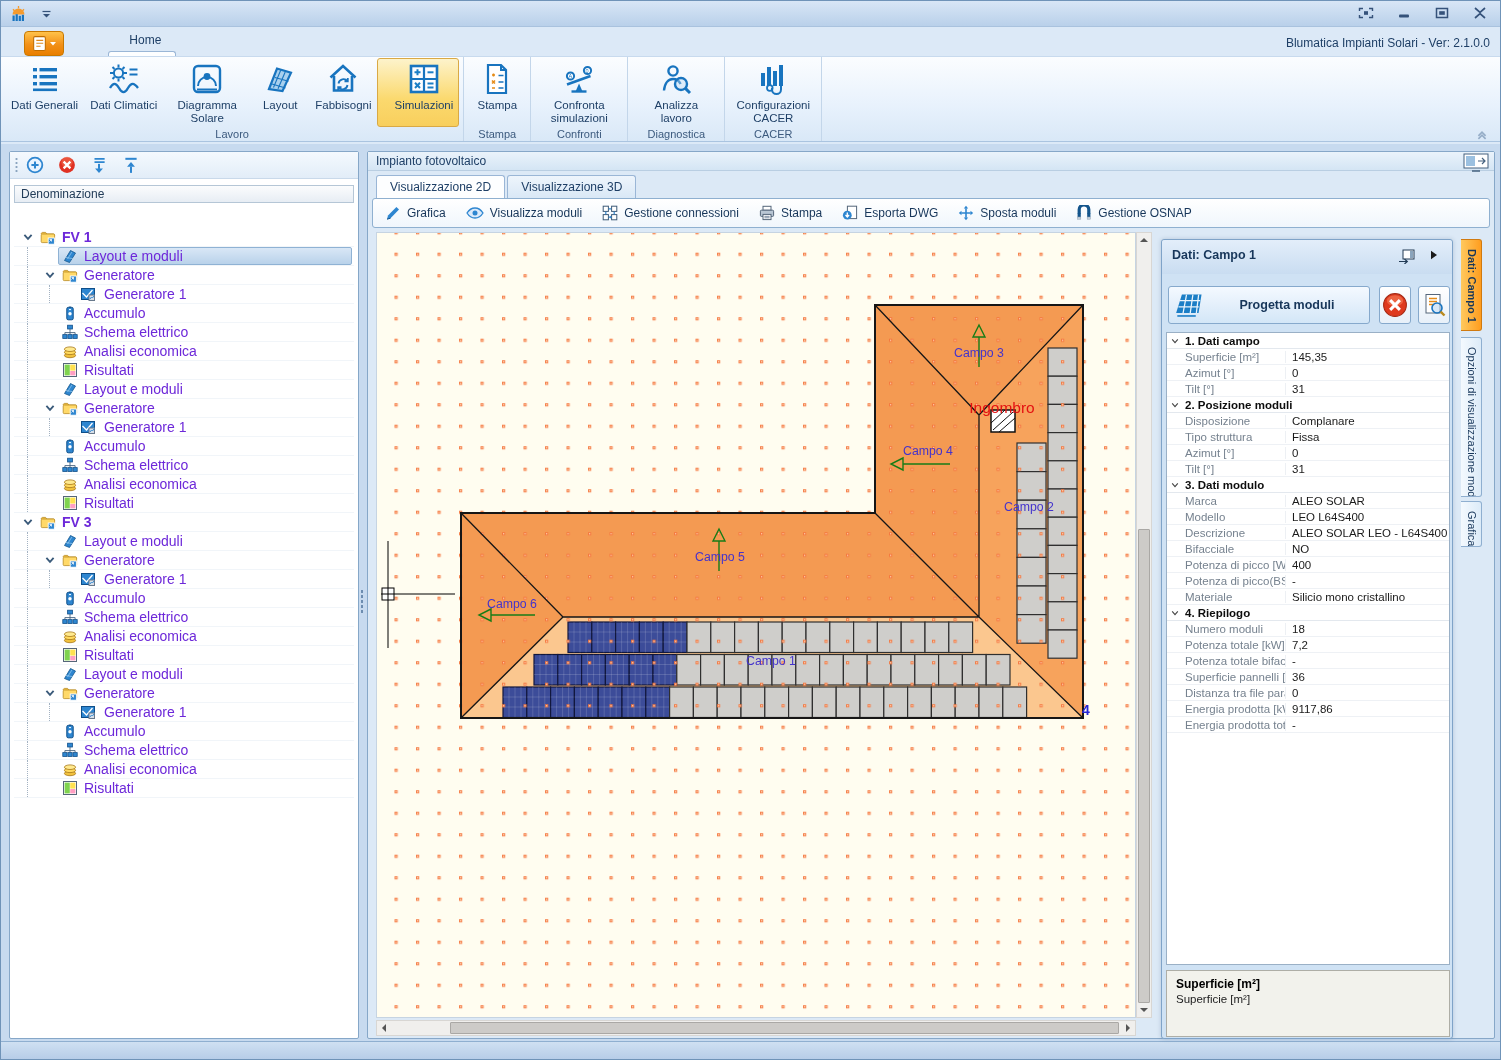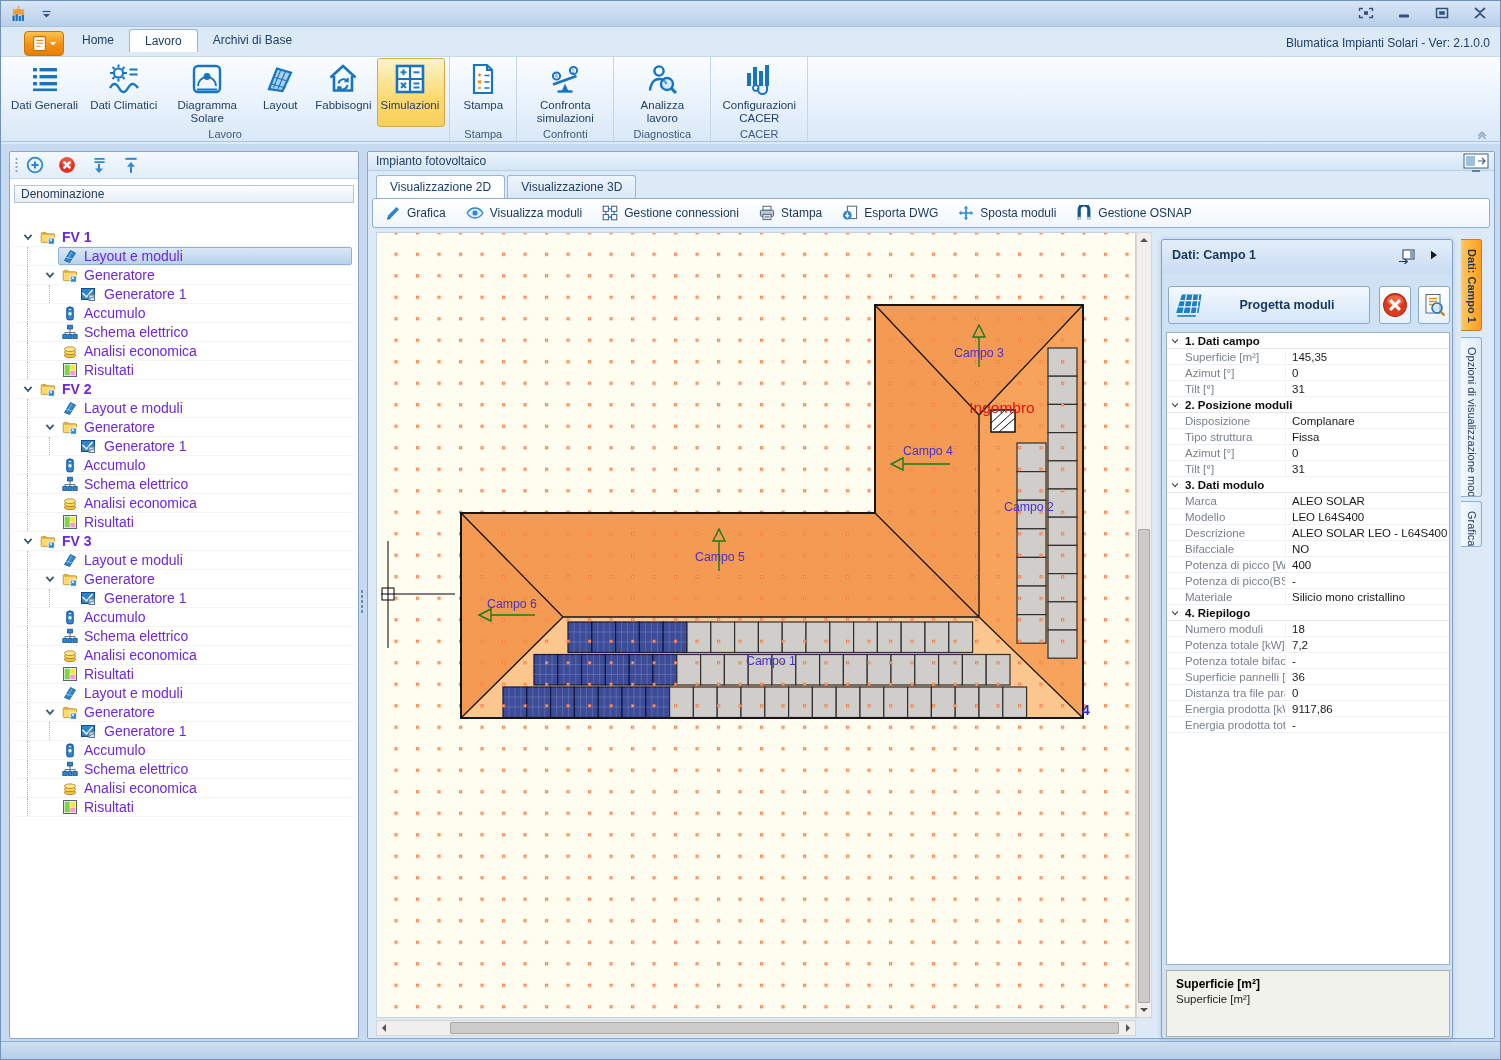--- a/index.html
+++ b/index.html
@@ -15,33 +15,33 @@
   .qacaret { position:absolute; left:40px; top:9px; width:11px; height:9px; }
   .wtitle { position:absolute; left:0; right:0; top:5px; text-align:center; font-size:12px; color:#1e3f66; }
   .wcontrols { position:absolute; right:8px; top:4px; display:flex; gap:14px; }
   .wbtn { width:24px; height:16px; display:flex; align-items:center; justify-content:center; }
 
   
   .ribbon { position:absolute; left:0; top:26px; width:100%; height:117px; background:#dce9f7; }
   .orb { position:absolute; left:23px; top:4px; width:40px; height:25px; border-radius:4px;
     background:linear-gradient(#ffc24a,#f29018 55%,#e97f00); border:1px solid #c87800;
     display:flex; align-items:center; justify-content:center; gap:2px; }
-  .tabrow { position:absolute; left:66px; top:2px; height:27px; display:flex; align-items:flex-start; }
+  .tabrow { position:absolute; left:66px; top:2px; height:27px; display:flex; align-items:flex-end;flex-direction:column; }
   .rtab { padding:4px 15px; font-size:12px; color:#1e3f66; }
   .rtab.active { background:#fdfeff; border:1px solid #9ab6d6; border-bottom:none; border-radius:3px 3px 0 0; }
   .ribver { position:absolute; right:10px; top:9px; font-size:12px; color:#1e3f66; }
   .ribbody { position:absolute; left:0; top:29px; width:100%; height:86px;
     background:linear-gradient(#fbfdff,#e7f1fc 60%,#d9e8f7); border-top:1px solid #c8daee; border-bottom:1px solid #aac4e0; display:flex; }
   .rgroup { position:relative; display:flex; flex-direction:column; border-right:1px solid #c3d6ea; padding:1px 4px 14px 4px; }
   .rbuttons { display:flex; flex:1; }
   .rbtn { min-width:58px; padding:3px 6px 0 6px; display:flex; flex-direction:column; align-items:center; border-radius:3px; }
   .rbtn .ric { height:36px; display:flex; align-items:center; }
   .rbtn .rlabel { font-size:11.5px; line-height:13px; color:#1e3f66; text-align:center; white-space:nowrap; margin-top:2px; }
   .rbtn.wrap .rlabel { white-space:normal; max-width:76px; }
-  .rbtn.active { background:linear-gradient(#fdf3cb,#fbd96e 60%,#f8cf5d); border:1px solid #d9a945; padding:2px 5px 0 2px; }
+  .rbtn.active { background:linear-gradient(#fdf3cb,#fbd96e 60%,#f8cf5d); border:1px solid #d9a945; padding:2px 5px 0 16px; }
   .rglabel { position:absolute; bottom:1px; left:0; right:0; text-align:center; font-size:11px; color:#3c5a7e; }
   .ribcollapse { position:absolute; right:12px; bottom:4px; opacity:.55; }
 
   
   .workspace { position:absolute; left:0; top:143px; right:0; bottom:18px; background:#c7daef; }
   .panel { position:absolute; border:1px solid #86a7c8; border-radius:2px; background:#fff; }
   .phead { height:19px; background:linear-gradient(#eaf3fb,#d4e5f4); border-bottom:1px solid #b9cee2;
     font-size:12px; color:#1e3f66; line-height:18px; padding-left:8px; }
 
   
@@ -473,36 +473,20 @@
             <span class="guide" style="left:13px;"></span>
             <span class="ticon" style="left:48px;">
               <svg viewBox="0 0 16 16" width="100%" height="100%">
                 <rect x="1.5" y="1.5" width="13" height="13" fill="#fff" stroke="#55667a"></rect>
                 <rect x="2.6" y="2.6" width="5.2" height="10.8" fill="#7fd34f"></rect>
                 <rect x="8.2" y="2.6" width="5.2" height="6" fill="#ffe14f"></rect>
                 <rect x="8.2" y="9" width="5.2" height="4.4" fill="#ff9ec2"></rect>
               </svg>
             </span>
             <span class="tlabel" style="left:70px;">Risultati</span>
-          </div>
-          <div class="trow">
-            <span class="chev" style="left:8px;">
-              <svg viewBox="0 0 10 10" width="100%" height="100%">
-                <path d="M2 3.2l3 3.4 3-3.4" fill="none" stroke="#3a5a7a" stroke-width="1.5"></path>
-              </svg>
-            </span>
-            <span class="ticon" style="left:26px;">
-              <svg viewBox="0 0 16 16" width="100%" height="100%">
-                <path d="M1.2 5c0-.9.6-1.6 1.4-1.6h3l1.2 1.6h6.4c.8 0 1.4.7 1.4 1.5" fill="#f6c64b" stroke="#b98a1f" stroke-width=".8"></path>
-                <rect x="1.2" y="5" width="13.4" height="8.6" rx="1" fill="#ffd969" stroke="#b98a1f" stroke-width=".8"></rect>
-                <rect x="8.2" y="9" width="6.2" height="6.2" fill="#2e86d0" stroke="#fff" stroke-width=".9"></rect>
-                <path d="M9.5 12.5l2-2m0 2v-2h-2" stroke="#fff" stroke-width=".8" fill="none"></path>
-              </svg>
-            </span>
-            <span class="tlabel b" style="left:48px;">FV 2</span>
           </div>
           <div class="trow">
             <span class="guide" style="left:13px;"></span>
             <span class="ticon" style="left:48px;">
               <svg viewBox="0 0 16 16" width="100%" height="100%">
                 <path d="M2.5 12.5L8.5 2.5l5 2.6-6 9.4z" fill="#2e86d0" stroke="#14558c" stroke-width=".8"></path>
                 <path d="M5.5 11l4.5-7.2M4 9.5l7 1.2" stroke="#8fc4ea" stroke-width=".8" fill="none"></path>
               </svg>
             </span>
             <span class="tlabel" style="left:70px;">Layout e moduli</span>

